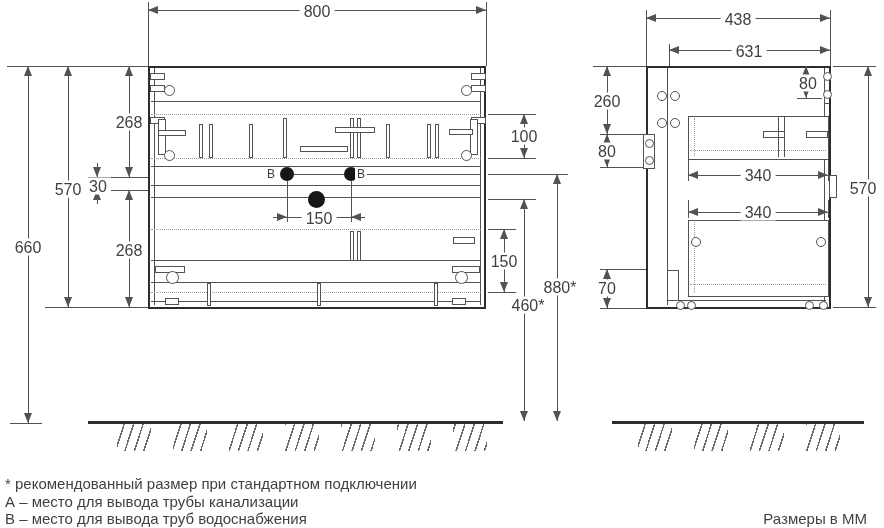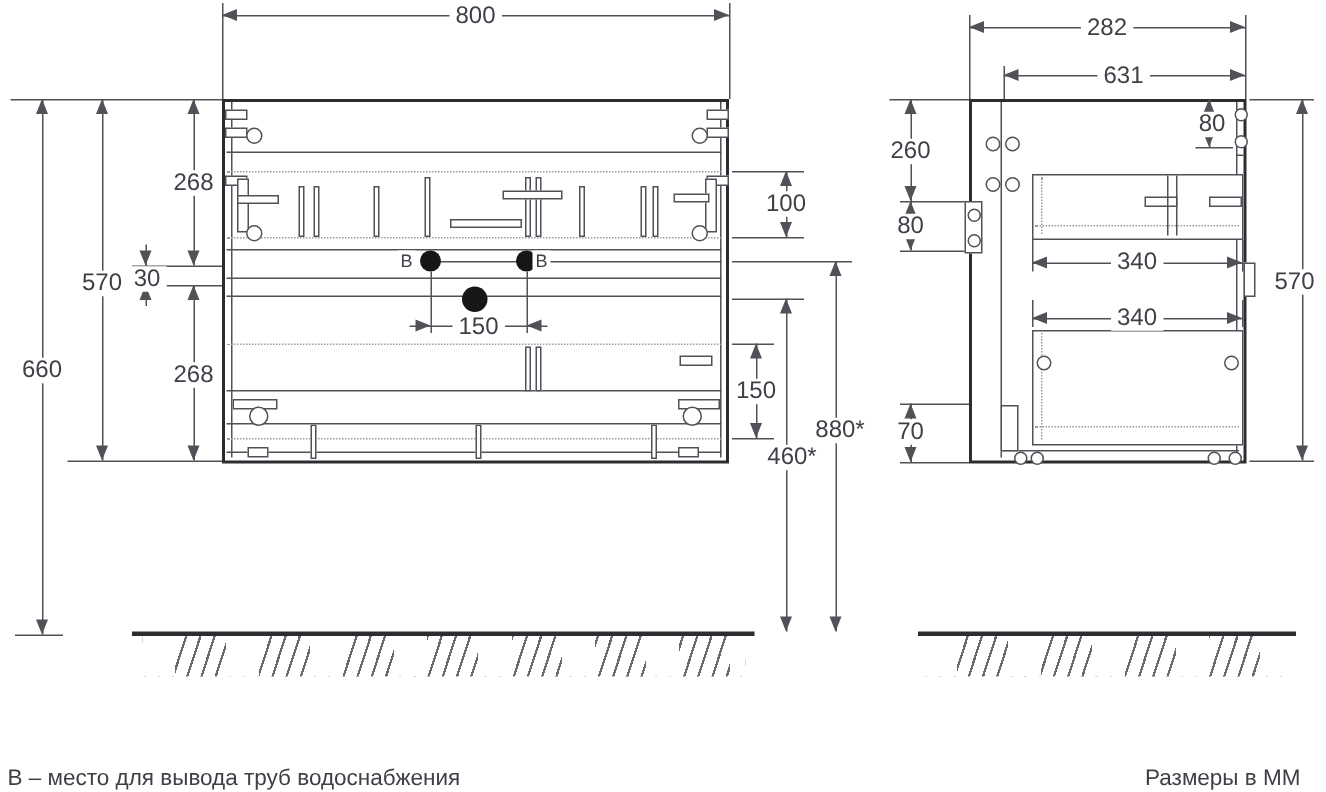--- a/index.html
+++ b/index.html
@@ -40,21 +40,21 @@
   <div class="h" style="left:148px;top:10px;width:338px;"></div>
   <div class="arr al" style="left:148px;top:6px;"></div>
   <div class="arr ar" style="left:476px;top:6px;"></div>
   <div class="dlabel" style="left:317px;top:11px;">800</div>
 
   <div class="v" style="left:646px;top:10px;height:56px;"></div>
   <div class="v" style="left:830px;top:10px;height:56px;"></div>
   <div class="h" style="left:646px;top:18px;width:184px;"></div>
   <div class="arr al" style="left:646px;top:14px;"></div>
   <div class="arr ar" style="left:820px;top:14px;"></div>
-  <div class="dlabel" style="left:738px;top:19px;">282</div>
+  <div class="dlabel" style="left:738px;top:19px;">438</div>
 
   <div class="v" style="left:669px;top:44px;height:22px;"></div>
   <div class="h" style="left:669px;top:50px;width:161px;"></div>
   <div class="arr al" style="left:669px;top:46px;"></div>
   <div class="arr ar" style="left:820px;top:46px;"></div>
   <div class="dlabel" style="left:749px;top:51px;">631</div>
 
   <div class="box" style="left:148px;top:66px;width:334px;height:239px;"></div>
   <div class="v" style="left:154px;top:68px;height:237px;"></div>
   <div class="v" style="left:480px;top:68px;height:237px;"></div>
@@ -262,16 +262,18 @@
   <div class="v" style="left:868px;top:66px;height:241px;"></div>
   <div class="arr au" style="left:864px;top:66px;"></div>
   <div class="arr ad" style="left:864px;top:297px;"></div>
   <div class="dlabel" style="left:863px;top:188px;">570</div>
 
   <div class="floor" style="left:88px;top:421px;width:415px;"></div>
   <div class="floor" style="left:612px;top:421px;width:252px;"></div>
   <div class="hatch" style="left:95px;top:424px;width:402px;height:27px;"></div>
   <div class="hatch" style="left:616px;top:424px;width:246px;height:27px;"></div>
 
+  <div class="note" style="left:5px;top:475px;">* рекомендованный размер при стандартном подключении</div>
+  <div class="note" style="left:5px;top:493px;">А – место для вывода трубы канализации</div>
   <div class="note" style="left:5px;top:510px;">В – место для вывода труб водоснабжения</div>
   <div class="note" style="right:17px;top:510px;text-align:right;">Размеры в ММ</div>
 
 </div>
 
 </body></html>

